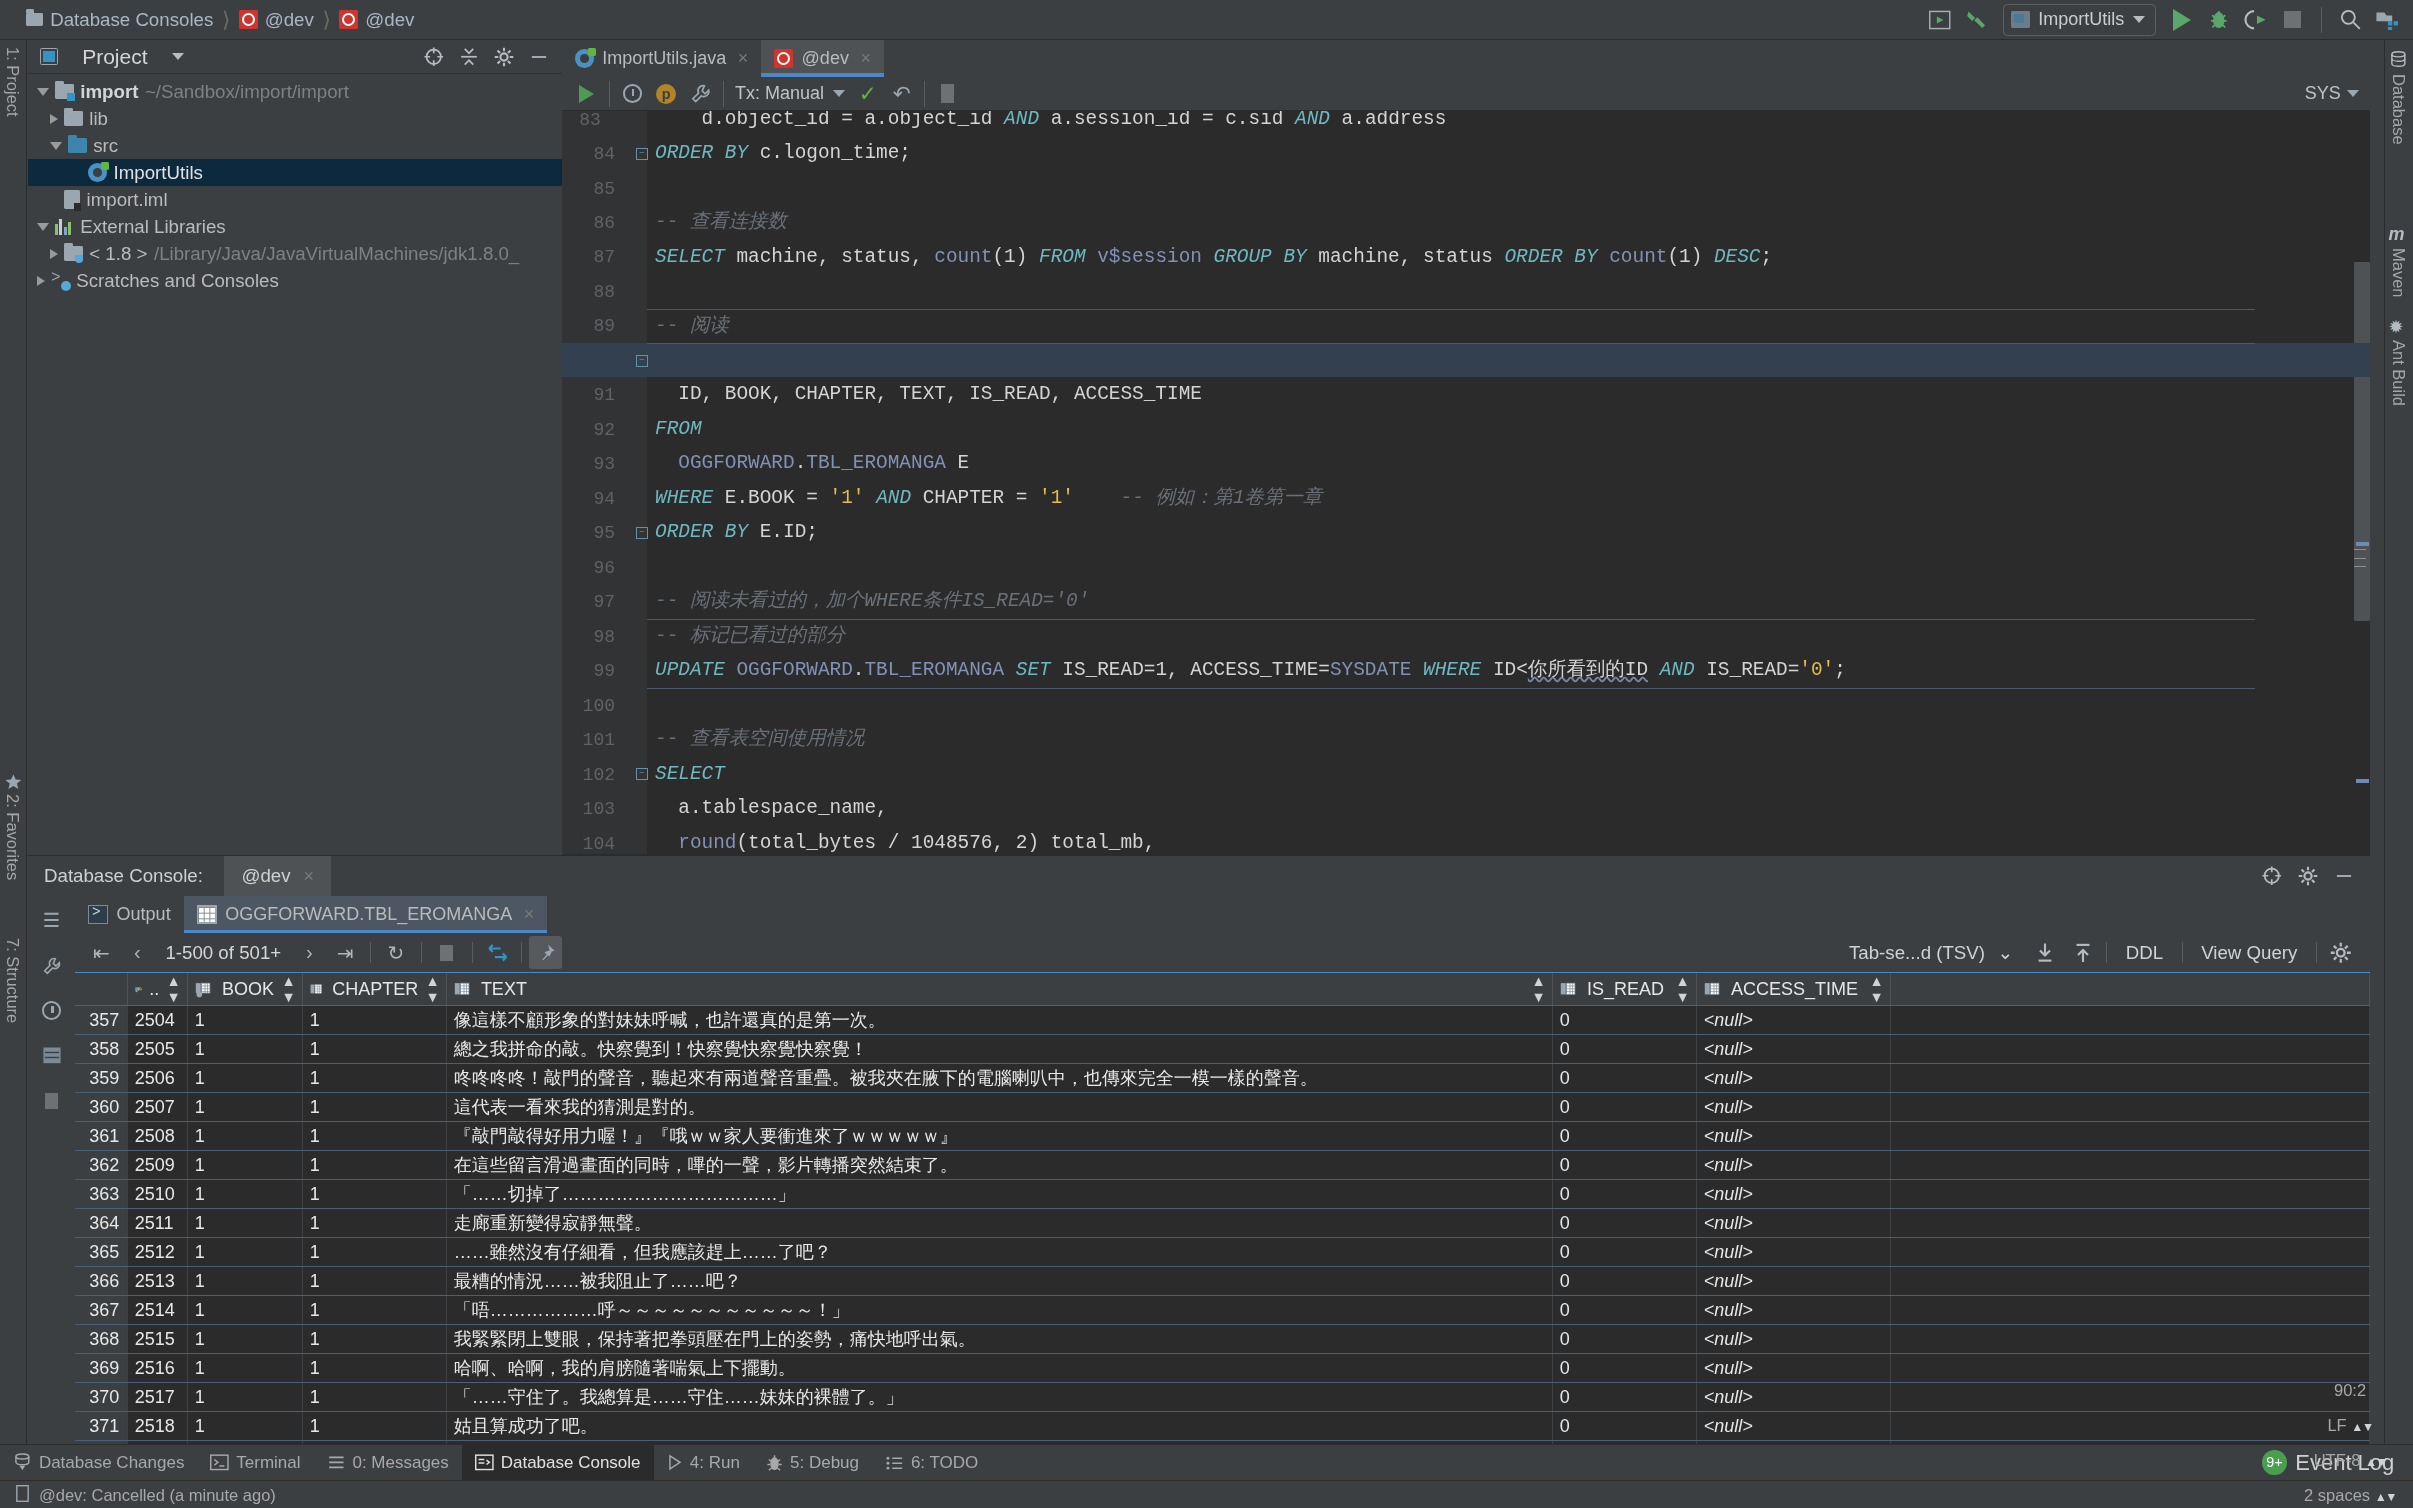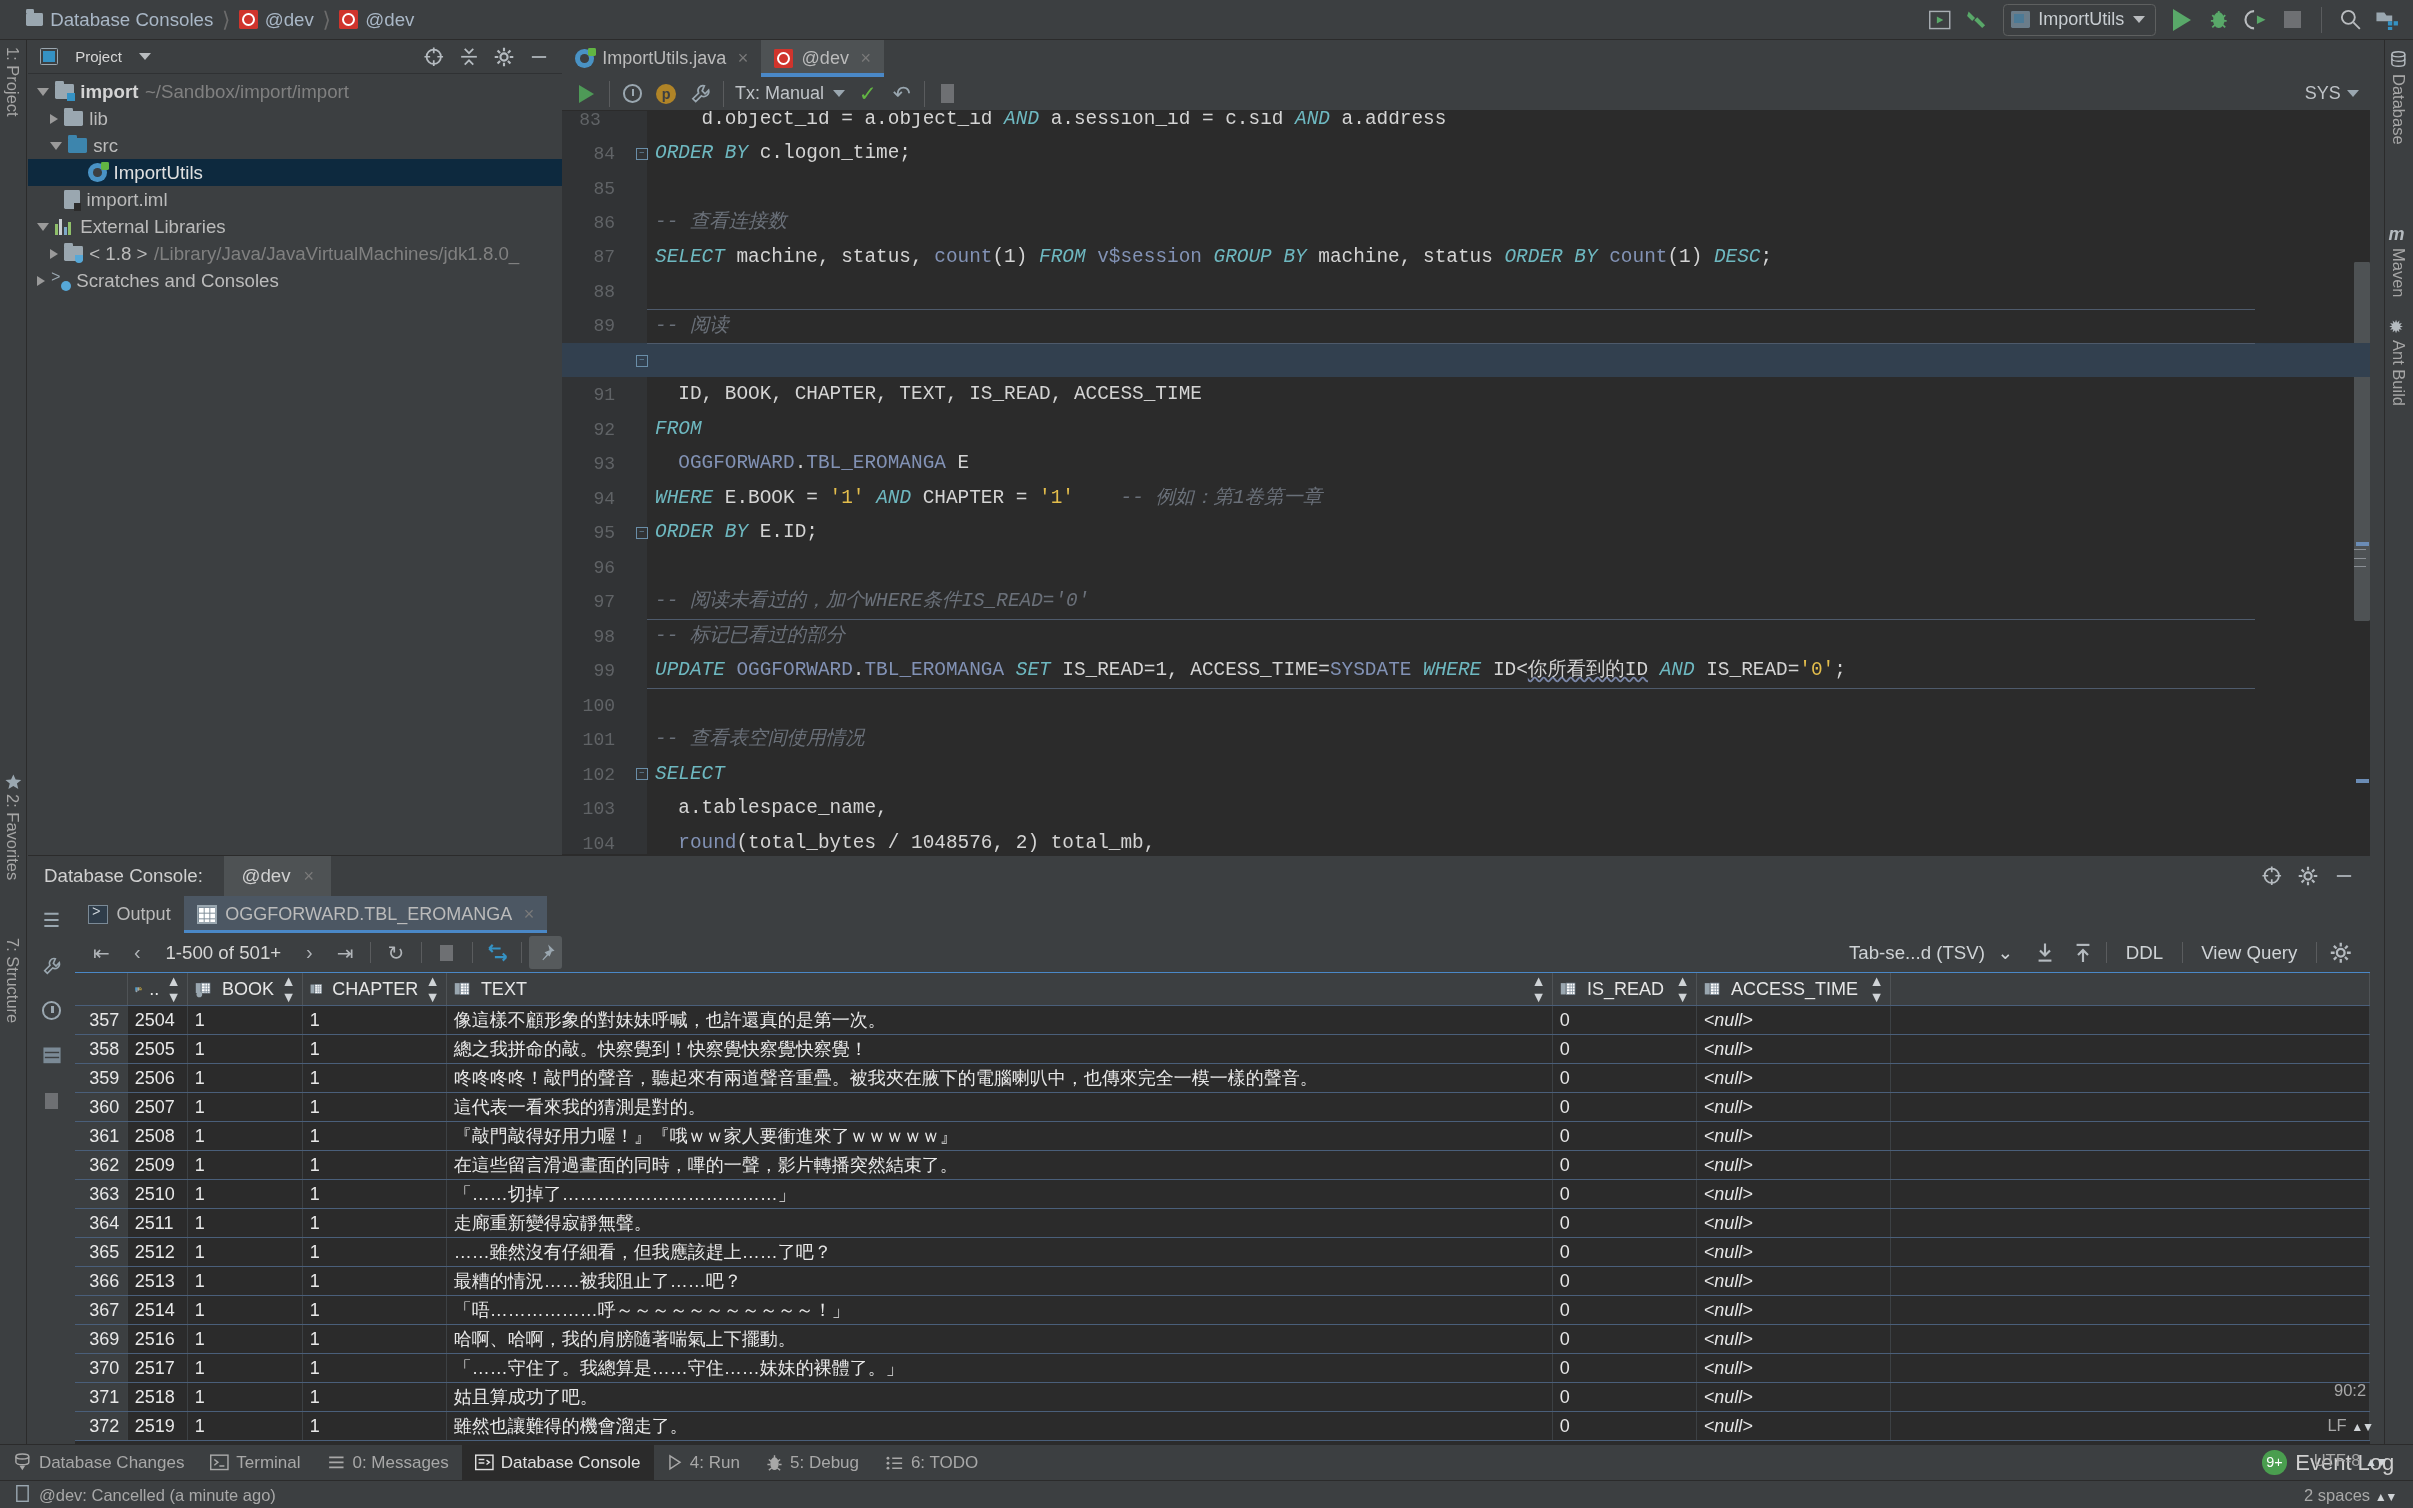--- a/index.html
+++ b/index.html
@@ -60,21 +60,21 @@
     border-left:0.7px solid #2b2b2b;
   }
 
   
   #project {
     position:absolute;left:28px;top:40px;width:534px;height:815px;background:#3c3f41;
   }
   #project-head{
     height:34px;display:flex;align-items:center;padding:0 7.2px 0 11.5px;border-bottom:0.7px solid #2f3133;
   }
-  .proj-title{display:flex;align-items:center;gap:17px;color:#d6d6d6;font-size:15px;}
+  .proj-title{display:flex;align-items:center;gap:24px;color:#d6d6d6;font-size:21px;}
   .proj-sq{width:18.7px;height:16.5px;border:1.4px solid #9aa7b0;border-radius:1.4px;position:relative;}
   .proj-sq:after{content:"";position:absolute;left:2.2px;top:2.2px;right:2.2px;bottom:2.2px;background:#3592c4;}
   .phead-right{margin-left:auto;display:flex;align-items:center;gap:2.9px;}
   .ph-ic{width:32px;height:29px;display:flex;align-items:center;justify-content:center;}
 
   .tree{padding-top:4.3px;font-size:18.7px;}
   .trow{height:27px;display:flex;align-items:center;gap:6.5px;padding-left:5.7px;color:#bbbbbb;white-space:nowrap;}
   .trow.sel{background:#0d293e;}
   .tri{width:0;height:0;border-top:5.7px solid transparent;border-bottom:5.7px solid transparent;border-left:8px solid #9a9a9a;margin-left:2.9px;}
   .tri.open{border-left:6.5px solid transparent;border-right:6.5px solid transparent;border-top:8px solid #9a9a9a;border-bottom:0;}
@@ -826,20 +826,30 @@
                 <td class="rownum colw-rn">367</td>
                 <td class="colw-id">2514</td>
                 <td class="colw-bk">1</td>
                 <td class="colw-ch">1</td>
                 <td class="colw-tx">「唔………………呼～～～～～～～～～～～！」</td>
                 <td class="colw-ir">0</td>
                 <td class="colw-at nullv">&lt;null&gt;</td>
                 <td class=""></td>
               </tr>
               <tr>
+                <td class="rownum colw-rn">368</td>
+                <td class="colw-id">2515</td>
+                <td class="colw-bk">1</td>
+                <td class="colw-ch">1</td>
+                <td class="colw-tx">我緊緊閉上雙眼，保持著把拳頭壓在門上的姿勢，痛快地呼出氣。</td>
+                <td class="colw-ir">0</td>
+                <td class="colw-at nullv">&lt;null&gt;</td>
+                <td class=""></td>
+              </tr>
+              <tr>
                 <td class="rownum colw-rn">369</td>
                 <td class="colw-id">2516</td>
                 <td class="colw-bk">1</td>
                 <td class="colw-ch">1</td>
                 <td class="colw-tx">哈啊、哈啊，我的肩膀隨著喘氣上下擺動。</td>
                 <td class="colw-ir">0</td>
                 <td class="colw-at nullv">&lt;null&gt;</td>
                 <td class=""></td>
               </tr>
               <tr>

